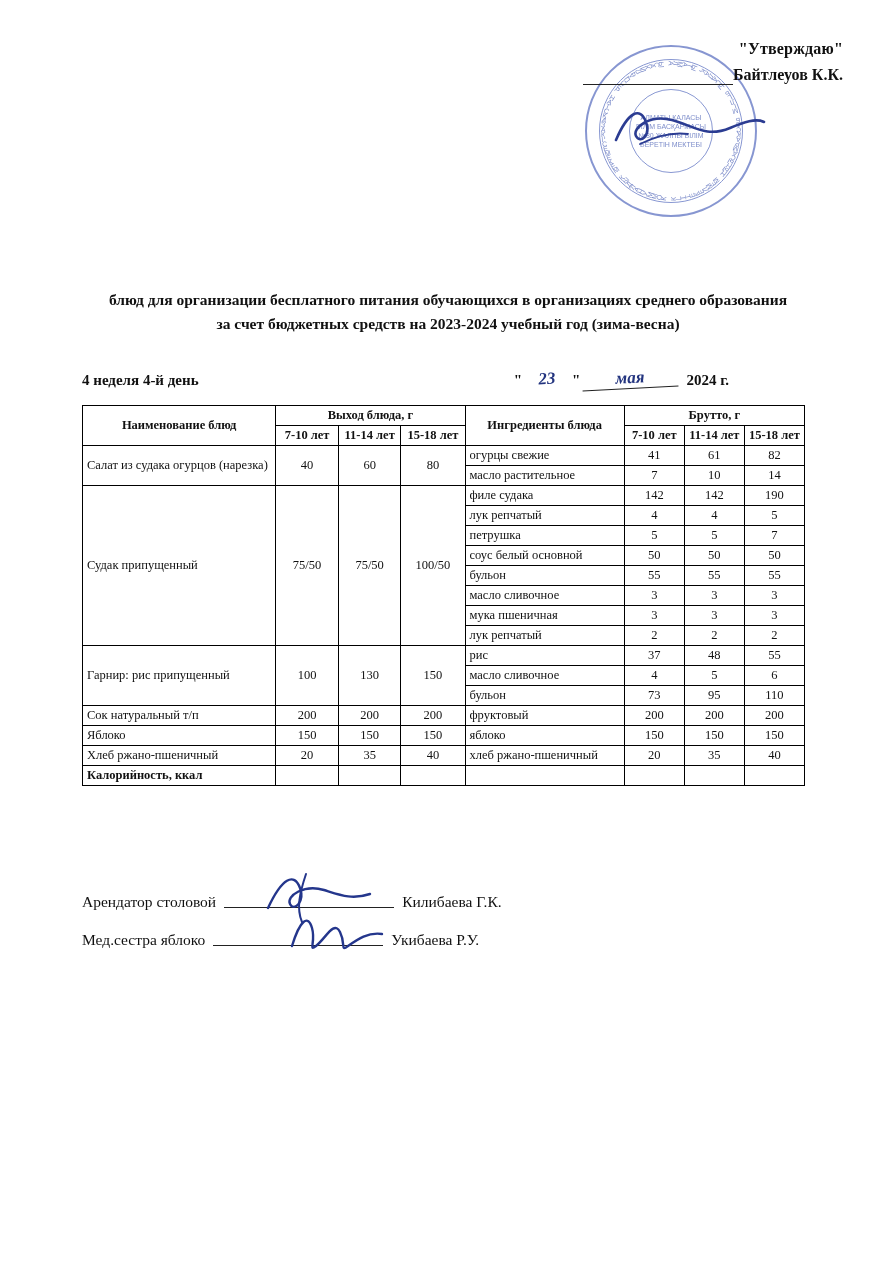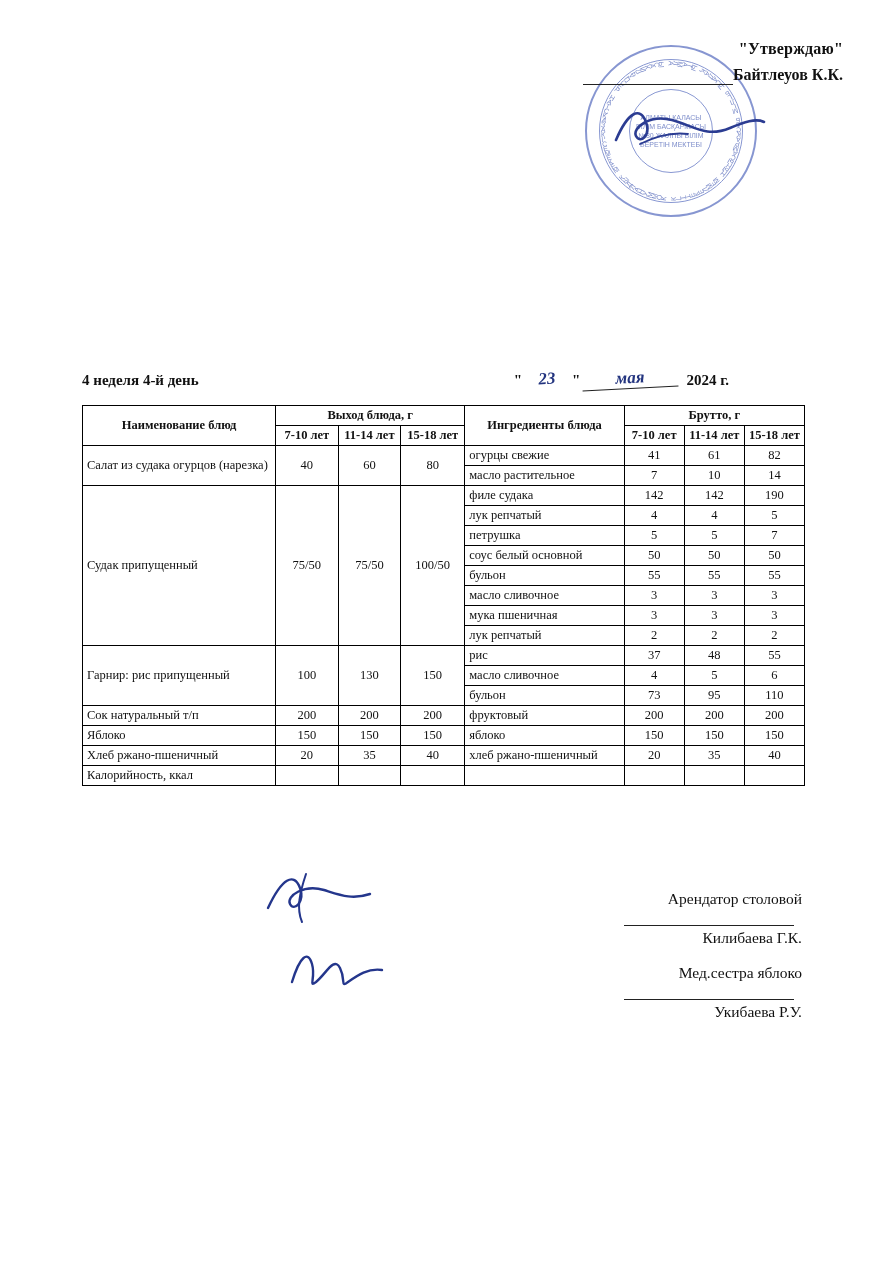--- a/index.html
+++ b/index.html
@@ -189,36 +189,35 @@
     text-align: center;
     font-weight: bold;
     font-size: 12.5px;
   }
   .c { text-align: center; }
   .l { text-align: left; }
   .hdr-name { width: 218px; }
   .col-age { width: 62px; }
   .col-ing { width: 175px; }
   .r-dish { height: 19px; }
-  .bold { font-weight: normal; }
+  .bold { font-weight: bold; }
 
   
   .footer {
     position: absolute;
     top: 890px;
     left: 82px;
     width: 720px;
     font-size: 15.5px;
   }
   .frow {
     display: flex;
     align-items: flex-end;
     margin-bottom: 17px;
     position: relative;
-    flex-direction: column;
   }
   .frow .lbl { white-space: nowrap; }
   .frow .rule {
     display: inline-block;
     width: 170px;
     border-bottom: 1px solid #222;
     height: 17px;
     margin: 0 8px 3px 8px;
   }
   .sig-a {
@@ -339,20 +338,21 @@
   </svg>
 
   <div class="approval">
     <div class="line1">"Утверждаю"</div>
     <div class="line3">
       <span class="sign-rule"></span>
       <span>Байтлеуов К.К.</span>
     </div>
   </div>
 
+  <div class="subtitle">блюд для организации бесплатного питания обучающихся в организациях среднего образования за счет бюджетных средств на 2023-2024 учебный год (зима-весна)</div>
 
   <div class="dayrow">
     <span class="day">4 неделя 4-й день</span>
     <span class="spacer"></span>
     <span class="dateblock">
       <span class="q">"</span>
       <span class="datenum">23</span>
       <span class="q">"</span>
       <span class="datemonth">мая</span>
       <span class="year">2024 г.</span>

